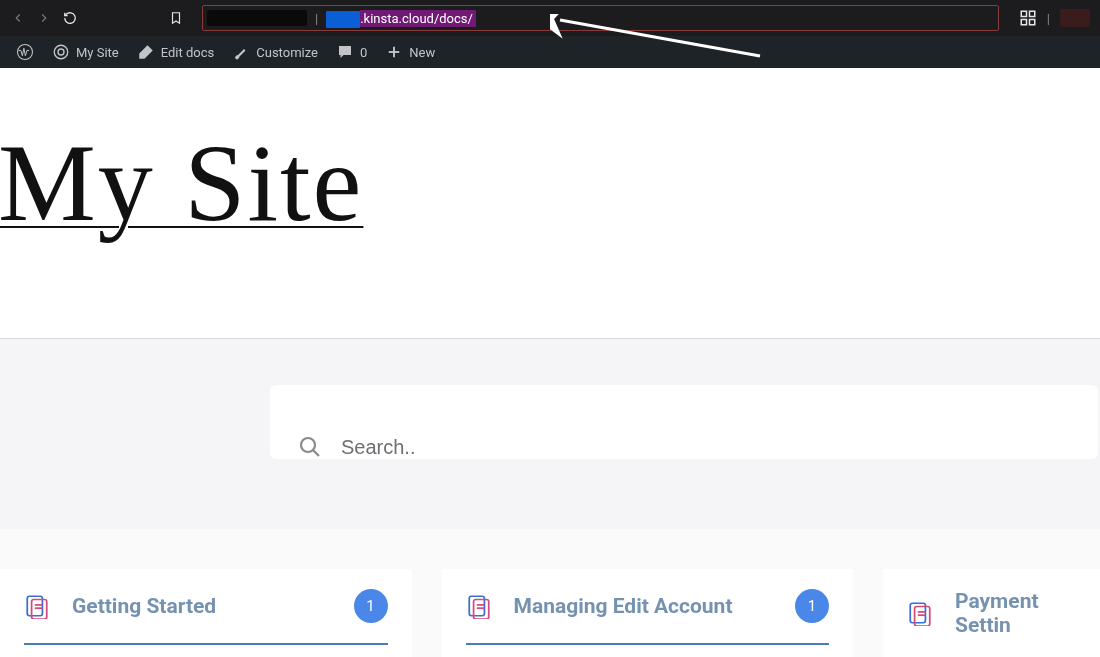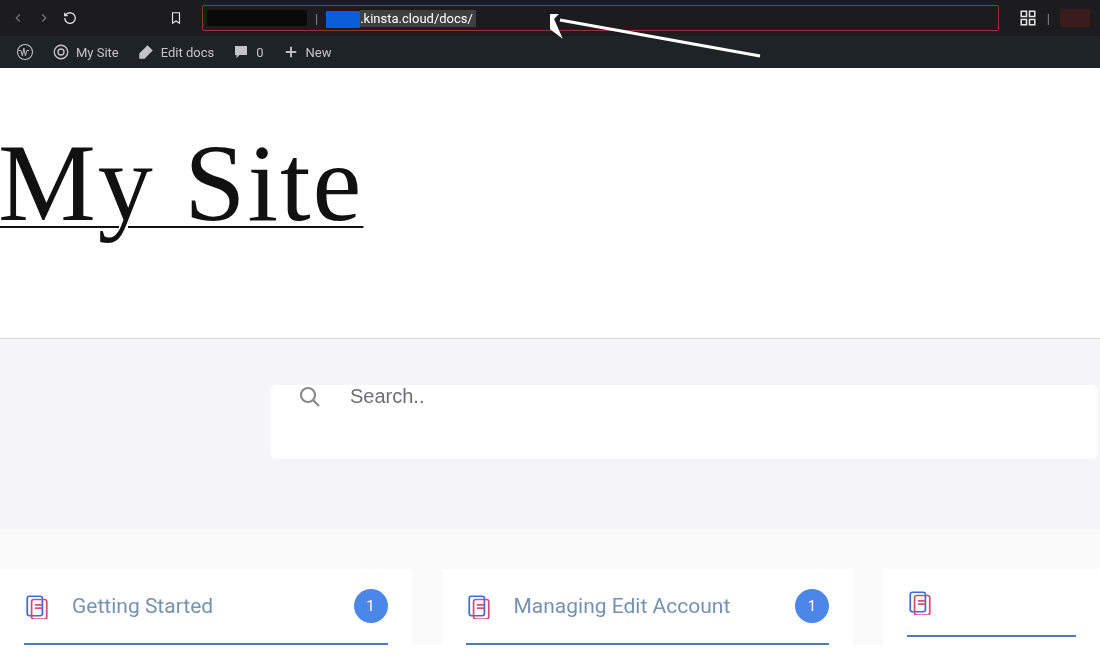--- a/index.html
+++ b/index.html
@@ -50,21 +50,21 @@
       display: inline-block;
       background: #0a5fd7;
       width: 34px;
       height: 17px;
       vertical-align: middle;
       border-radius: 1px;
     }
     .url-text {
       color: #fff;
       font-size: 13px;
-      background: #404040;
+      background: #701a75;
       padding: 1px 3px 1px 0;
     }
     .browser-right {
       display: flex;
       align-items: center;
       gap: 10px;
       margin-left: 10px;
     }
     .grid-icon {
       width: 18px; height: 18px; color: #e5e5e5;
@@ -121,23 +121,23 @@
       padding: 46px 0 70px 0;
       display: flex;
       justify-content: center;
     }
     .search-box {
       width: 828px;
       background: #fff;
       border-radius: 6px;
       height: 74px;
       display: flex;
-      align-items: flex-start;
+      align-items: flex-end;
       padding: 0 28px;
-      gap: 28px;
+      gap: 19px;
       margin-left: 270px;
       margin-right: 0;
     }
     .search-section .wrap {
       width: 100%;
       display: flex;
     }
     .search-icon { width: 24px; height: 24px; color: #888a8c; }
     .search-input {
       border: none;
@@ -169,21 +169,21 @@
       border-bottom: 2px solid #4a7db3;
     }
     .card-icon {
       width: 26px; height: 26px; display: flex; align-items: center; justify-content: center;
     }
     .card-icon svg { width: 26px; height: 26px; }
     .card-title {
       flex: 1;
       color: #7592b0;
       font-size: 21px;
-      font-weight: 400;
+      font-weight: 700;
     }
     .badge {
       width: 34px;
       height: 34px;
       border-radius: 50%;
       background: #4a87e8;
       color: #fff;
       display: flex;
       align-items: center;
       justify-content: center;
@@ -253,20 +253,26 @@
         <circle cx="12" cy="12" r="4"></circle>
         <circle cx="12" cy="12" r="9"></circle>
       </svg>
     <span>My Site</span>
   </div>
   <div class="wp-item">
     <svg viewBox="0 0 24 24" fill="#c3c4c7">
         <path d="M14 3l7 7-11 11H3v-7z"></path>
       </svg>
     <span>Edit docs</span>
+  </div>
+  <div class="wp-item">
+    <svg viewBox="0 0 24 24" fill="#c3c4c7">
+        <path d="M4 20c0-2 2-4 4-4l8-8 2 2-8 8c0 2-2 4-4 4z"></path>
+      </svg>
+    <span>Customize</span>
   </div>
   <div class="wp-item">
     <svg viewBox="0 0 24 24" fill="#c3c4c7">
         <path d="M4 4h16v12H10l-4 4v-4H4z"></path>
       </svg>
     <span>0</span>
   </div>
   <div class="wp-item">
     <svg viewBox="0 0 24 24" fill="none" stroke="#c3c4c7" stroke-width="2.5">
         <line x1="12" y1="5" x2="12" y2="19"></line>
@@ -327,20 +333,21 @@
     <div class="card">
       <div class="card-row">
         <span class="card-icon">
           <svg viewBox="0 0 24 24" fill="none" stroke="#3a6dd6" stroke-width="1.6">
               <rect x="3" y="3" width="14" height="18" rx="2"></rect>
               <rect x="7" y="6" width="14" height="18" rx="2" stroke="#d6497b"></rect>
               <line x1="10" y1="11" x2="17" y2="11" stroke="#d6497b"></line>
               <line x1="10" y1="14" x2="17" y2="14" stroke="#d6497b"></line>
             </svg>
         </span>
+        <span class="card-title">Payment Settin</span>
       </div>
     </div>
   </div>
 </div>
 
 <svg class="annotation-arrow" width="220" height="50">
   <defs>
     <marker id="ah" markerWidth="12" markerHeight="12" refX="2" refY="6" orient="auto">
       <path d="M0,0 L12,6 L0,12 L4,6 z" fill="#fff"></path>
     </marker>

